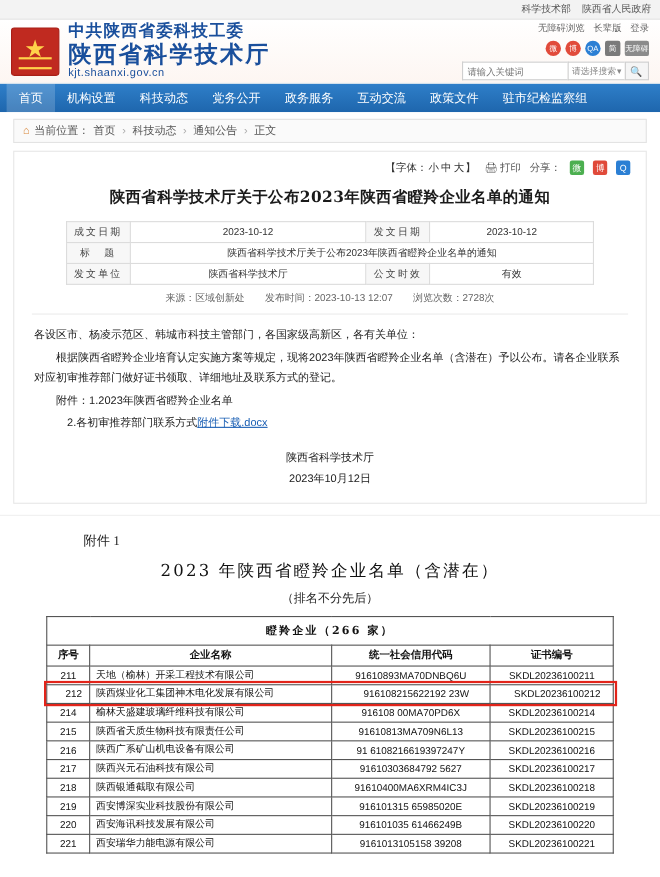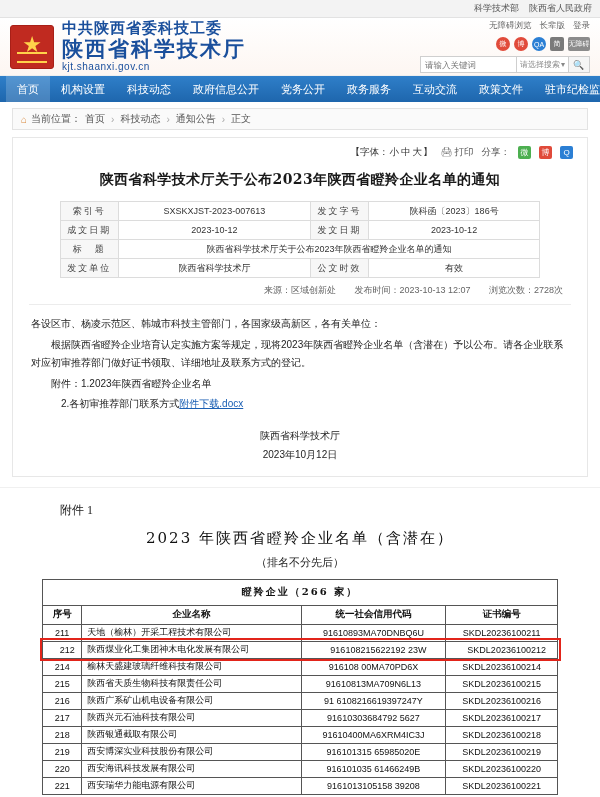--- a/index.html
+++ b/index.html
@@ -229,21 +229,21 @@
   table.meta td.lbl {
     background: #f7f7f7;
     text-align: center;
     width: 58px;
     color: #444;
     letter-spacing: 2px;
   }
   table.meta td.val { text-align: center; }
 
   .srcline {
-    text-align: right;
+    text-align: center;
     font-size: 9px;
     color: #666;
     border-bottom: 1px solid #ececec;
     padding: 6px 0 7px 0;
     margin: 0 2px 10px 2px;
   }
   .srcline span { margin: 0 8px; }
 
   .body-text {
     font-size: 10px;
@@ -266,21 +266,21 @@
   
   .att-page {
     background: #fff;
     padding: 14px 18px 0 18px;
     border-top: 1px solid #f0f0f0;
     margin-top: 10px;
   }
   .att-label {
     font-family: Liberation Serif, serif;
     font-size: 12px;
-    margin-left: 42px;
+    margin-left: 58px;
     margin-bottom: 10px;
   }
   .att-title {
     text-align: center;
     font-family: "DejaVu Serif", serif;
     font-size: 15px;
     letter-spacing: 2px;
     color: #111;
   }
   .att-sub {
@@ -370,21 +370,20 @@
         <span>🔍</span>
       </div>
     </div>
   </div>
 </div>
 
 <div class="nav">
   <div class="nav-item active">首页</div>
   <div class="nav-item">机构设置</div>
   <div class="nav-item">科技动态</div>
-  <div class="nav-item">政府信息公开</div>
   <div class="nav-item">党务公开</div>
   <div class="nav-item">政务服务</div>
   <div class="nav-item">互动交流</div>
   <div class="nav-item">政策文件</div>
   <div class="nav-item">驻市纪检监察组</div>
 </div>
 
 <div class="crumbwrap">
   <div class="crumb">
     <span class="home">⌂</span>
@@ -409,26 +408,20 @@
     <span>分享：</span>
     <span class="share-ic share-wx">微</span>
     <span class="share-ic share-wb">博</span>
     <span class="share-ic share-qq">Q</span>
   </div>
 
   <div class="doc-title">陕西省科学技术厅关于公布2023年陕西省瞪羚企业名单的通知</div>
 
   <table class="meta">
     <tbody>
-        <tr>
-      <td class="lbl">索引号</td>
-      <td class="val">SXSKXJST-2023-007613</td>
-      <td class="lbl">发文字号</td>
-      <td class="val">陕科函〔2023〕186号</td>
-    </tr>
     <tr>
       <td class="lbl">成文日期</td>
       <td class="val">2023-10-12</td>
       <td class="lbl">发文日期</td>
       <td class="val">2023-10-12</td>
     </tr>
     <tr>
       <td class="lbl">标　题</td>
       <td class="val" colspan="3">陕西省科学技术厅关于公布2023年陕西省瞪羚企业名单的通知</td>
     </tr>

